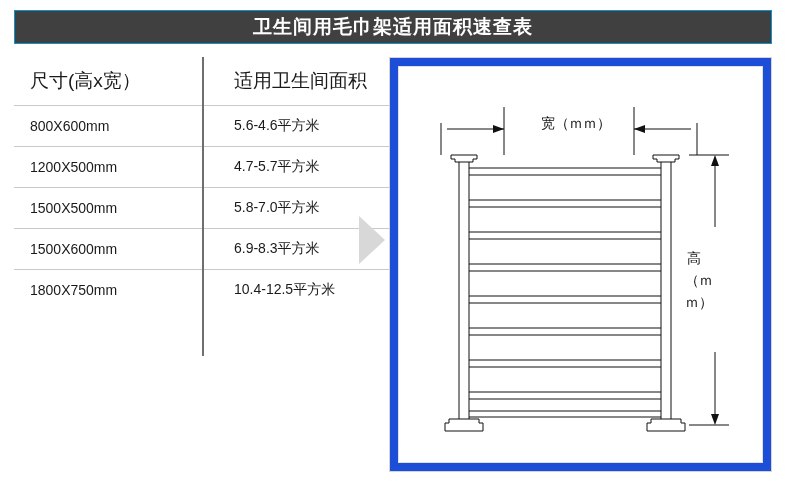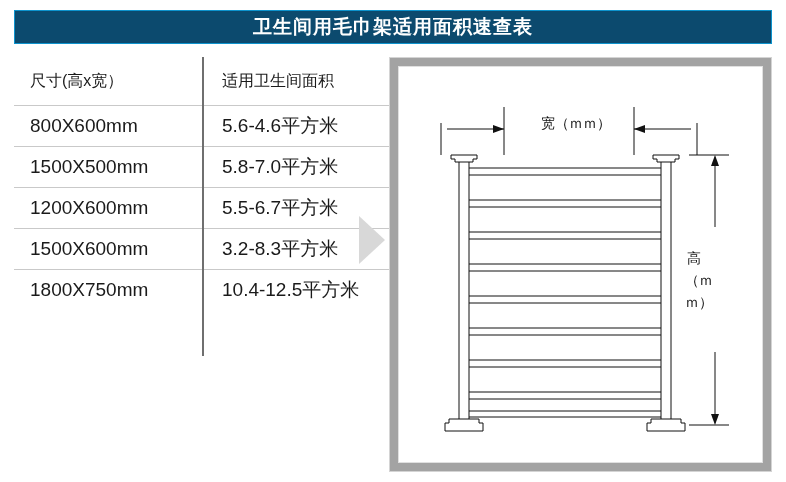--- a/index.html
+++ b/index.html
@@ -15,21 +15,21 @@
     position: relative;
   }
 
   
   .banner {
     position: absolute;
     left: 14px;
     top: 10px;
     width: 758px;
     height: 34px;
-    background: #0c4a6e;
+    background: #404040;
     border: 1px solid #0d93cd;
     box-sizing: border-box;
     display: flex;
     align-items: center;
     justify-content: center;
   }
   .banner-title {
     color: #ffffff;
     font-size: 19px;
     font-weight: bold;
@@ -45,38 +45,38 @@
     width: 350px;
     height: 415px;
   }
   .spec-table {
     border-collapse: collapse;
     width: 350px;
     table-layout: fixed;
   }
   .spec-table td {
     height: 40px;
-    font-size: 19px;
+    font-size: 14px;
     color: #1a1a1a;
     padding: 0 0 0 16px;
     border-bottom: 1px solid #c9c9c9;
     vertical-align: middle;
     white-space: nowrap;
   }
   .spec-table td.col-size {
     width: 172px;
     border-right: 2px solid #6f6f6f;
   }
   .spec-table td.col-area {
     width: 178px;
-    padding-left: 18px;
+    padding-left: 30px;
   }
   .spec-table tr.head td {
     height: 48px;
-    font-size: 16px;
+    font-size: 19px;
   }
   .spec-table tr.head td.col-size {
     border-bottom: 1px solid #c9c9c9;
   }
   .spec-table tr.last td {
     border-bottom: none;
   }
   .spec-table tr.tail td.col-size {
     height: 46px;
     border-bottom: none;
@@ -97,21 +97,21 @@
     border-left: 26px solid #d8d8d8;
   }
 
   
   .diagram-panel {
     position: absolute;
     left: 389px;
     top: 57px;
     width: 383px;
     height: 415px;
-    background: #a3a3a3;
+    background: #1d4ed8;
     border: 1px solid #d4d4d4;
     box-sizing: border-box;
   }
   .diagram-inner {
     position: absolute;
     left: 8px;
     top: 8px;
     width: 365px;
     height: 397px;
     background: #ffffff;
@@ -163,30 +163,30 @@
     <tbody>
       <tr class="head">
         <td class="col-size">尺寸(高x宽）</td>
         <td class="col-area">适用卫生间面积</td>
       </tr>
       <tr>
         <td class="col-size">800X600mm</td>
         <td class="col-area">5.6-4.6平方米</td>
       </tr>
       <tr>
+        <td class="col-size">1200X500mm</td>
+        <td class="col-area">4.7-5.7平方米</td>
+      </tr>
+      <tr>
         <td class="col-size">1500X500mm</td>
         <td class="col-area">5.8-7.0平方米</td>
       </tr>
       <tr>
-        <td class="col-size">1200X600mm</td>
-        <td class="col-area">5.5-6.7平方米</td>
-      </tr>
-      <tr>
         <td class="col-size">1500X600mm</td>
-        <td class="col-area">3.2-8.3平方米</td>
+        <td class="col-area">6.9-8.3平方米</td>
       </tr>
       <tr class="last">
         <td class="col-size">1800X750mm</td>
         <td class="col-area">10.4-12.5平方米</td>
       </tr>
       <tr class="tail">
         <td class="col-size"></td>
         <td class="col-area"></td>
       </tr>
     </tbody>

